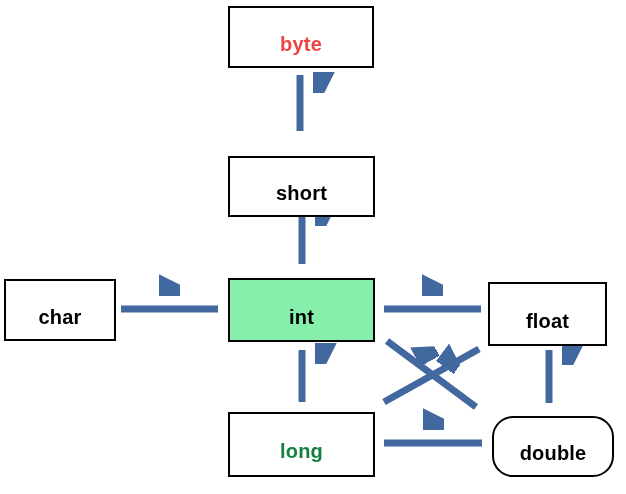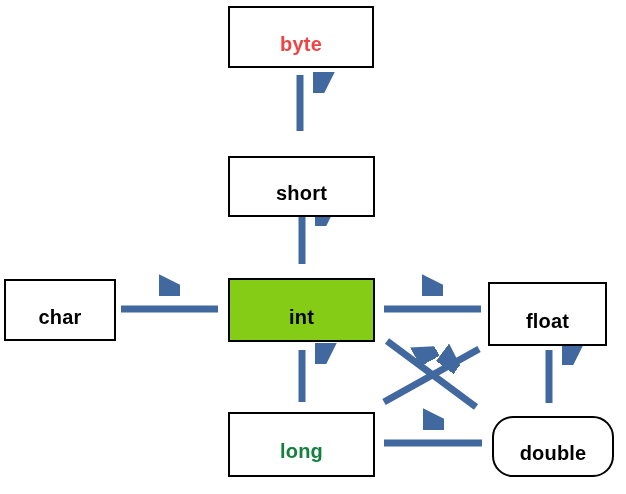--- a/index.html
+++ b/index.html
@@ -64,21 +64,21 @@
   <div id="node-group">
       <div class="node" style="left: 228px; top: 6px; width: 146px; height: 62px; border-color: rgb(0, 0, 0); background: rgb(255, 255, 255);">
         <span class="node-label" style="color: #ef4444; text-align: right;">byte</span>
       </div>
       <div class="node" style="left: 228px; top: 140px; width: 147px; height: 61px; border-color: rgb(0, 0, 0); background: rgb(255, 255, 255); margin-top: 16px;">
         <span class="node-label" style="color: rgb(0, 0, 0);">short</span>
       </div>
       <div class="node" style="left: 4px; top: 279px; width: 112px; height: 62px; border-color: rgb(0, 0, 0); background: rgb(255, 255, 255);">
         <span class="node-label" style="color: rgb(0, 0, 0);">char</span>
       </div>
-      <div class="node" style="left: 228px; top: 278px; width: 147px; height: 64px; border-color: rgb(0, 0, 0); background: #84cc16;">
+      <div class="node" style="left: 228px; top: 278px; width: 147px; height: 64px; border-color: rgb(0, 0, 0); background: #86efac;">
         <span class="node-label" style="color: rgb(0, 0, 0);">int</span>
       </div>
       <div class="node" style="left: 228px; top: 412px; width: 147px; height: 65px; border-color: rgb(0, 0, 0); background: rgb(255, 255, 255);">
         <span class="node-label" style="color: #15803d;">long</span>
       </div>
       <div class="node" style="left: 488px; top: 282px; width: 119px; height: 64px; border-color: rgb(0, 0, 0); background: rgb(255, 255, 255);">
         <span class="node-label" style="color: rgb(0, 0, 0);">float</span>
       </div>
       <div class="node" style="left: 492px; top: 416px; width: 122px; height: 61px; border-color: rgb(0, 0, 0); background: rgb(255, 255, 255); border-radius: 21px;">
         <span class="node-label" style="color: rgb(0, 0, 0);">double</span>

